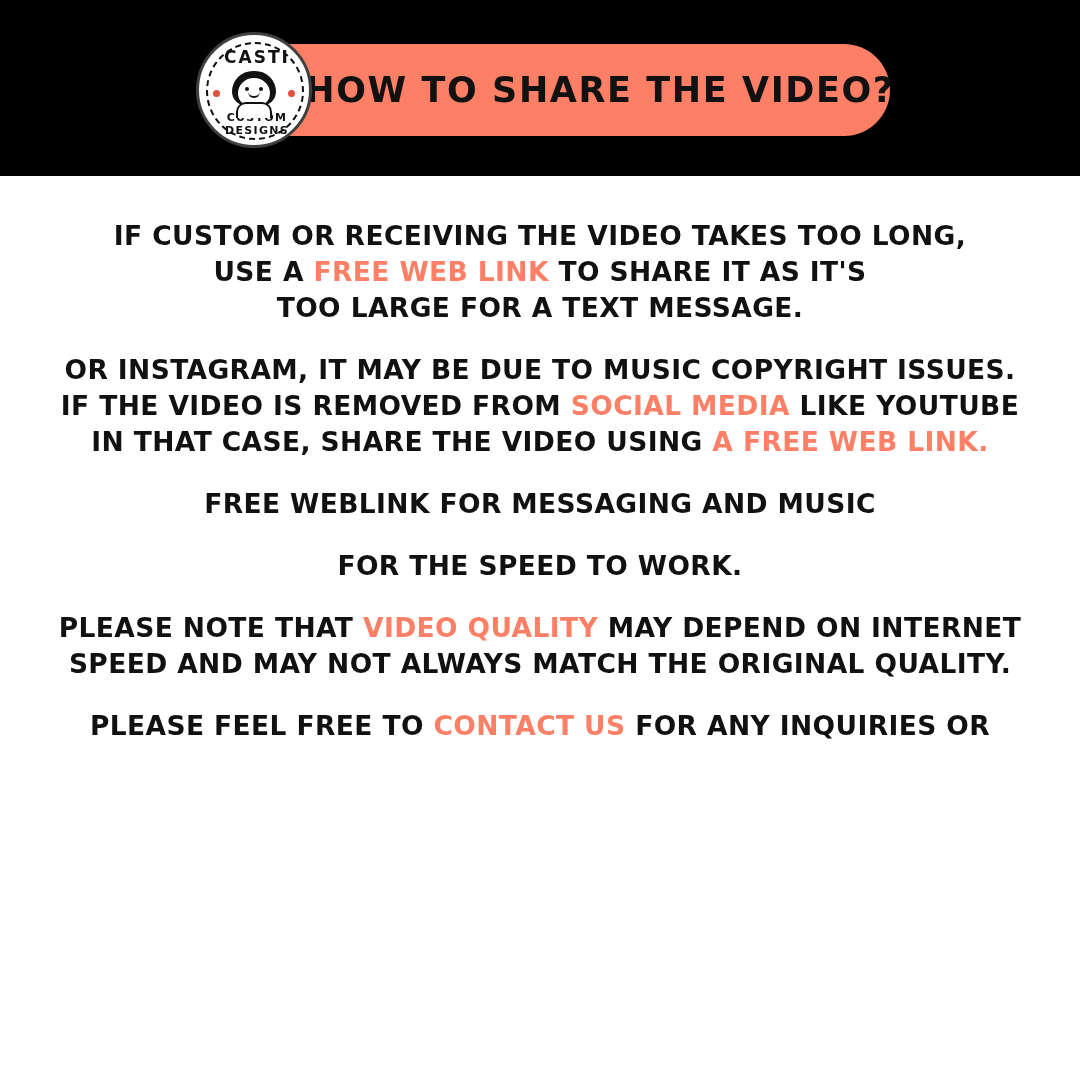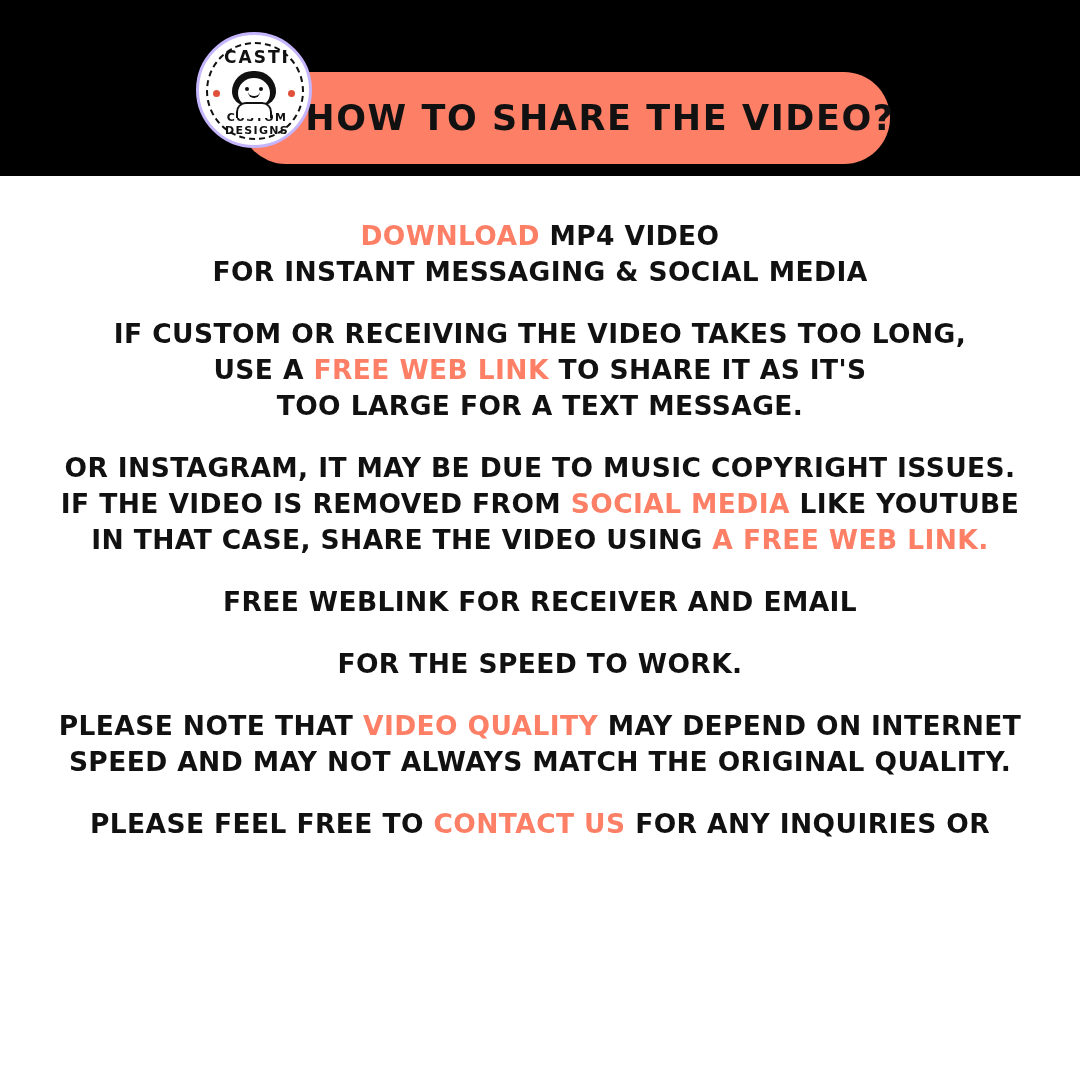--- a/index.html
+++ b/index.html
@@ -34,42 +34,41 @@
     left: 240px;
     top: 44px;
     width: 650px;
     height: 92px;
     background: #fc7f66;
     border-radius: 46px;
     display: flex;
     align-items: center;
     justify-content: center;
     padding-left: 70px;
-    margin-top: 28px;
   }
 
   .header-title {
     font-family: "DejaVu Sans", sans-serif;
     font-weight: bold;
     font-size: 35px;
     letter-spacing: 1.6px;
     color: #111111;
     white-space: nowrap;
   }
 
   
   .logo {
     position: absolute;
     left: 196px;
     top: 32px;
     width: 116px;
     height: 116px;
     border-radius: 50%;
     background: #ffffff;
-    border: 3px solid #c4b5fd;
+    border: 3px solid #404040;
   }
   .logo-inner {
     position: absolute;
     left: 7px;
     top: 7px;
     width: 98px;
     height: 98px;
     border-radius: 50%;
     border: 2px dashed #111111;
   }
@@ -214,35 +213,31 @@
         <div class="logo-eye r"></div>
         <div class="logo-smile"></div>
         <div class="logo-body"></div>
       </div>
     </div>
 
   </div>
 
   <div class="content" id="content">
       <div class="block">
-        <div class="line"><span class="hl">DOWNLOAD </span><span>MP4 VIDEO</span></div>
-        <div class="line"><span>FOR INSTANT MESSAGING &amp; SOCIAL MEDIA</span></div>
-      </div>
-      <div class="block">
         <div class="line"><span>IF CUSTOM OR RECEIVING THE VIDEO TAKES TOO LONG,</span></div>
         <div class="line"><span>USE A </span><span class="hl">FREE WEB LINK</span><span> TO SHARE IT AS IT'S</span></div>
         <div class="line"><span>TOO LARGE FOR A TEXT MESSAGE.</span></div>
       </div>
       <div class="block">
         <div class="line"><span>OR INSTAGRAM, IT MAY BE DUE TO MUSIC COPYRIGHT ISSUES.</span></div>
         <div class="line"><span>IF THE VIDEO IS REMOVED FROM </span><span class="hl">SOCIAL MEDIA</span><span> LIKE YOUTUBE</span></div>
         <div class="line"><span>IN THAT CASE, SHARE THE VIDEO USING </span><span class="hl">A FREE WEB LINK.</span></div>
       </div>
       <div class="block">
-        <div class="line"><span>FREE WEBLINK FOR RECEIVER AND EMAIL</span></div>
+        <div class="line"><span>FREE WEBLINK FOR MESSAGING AND MUSIC</span></div>
       </div>
       <div class="block">
         <div class="line"><span>FOR THE SPEED TO WORK.</span></div>
       </div>
       <div class="block">
         <div class="line"><span>PLEASE NOTE THAT </span><span class="hl">VIDEO QUALITY</span><span> MAY DEPEND ON INTERNET</span></div>
         <div class="line"><span>SPEED AND MAY NOT ALWAYS MATCH THE ORIGINAL QUALITY.</span></div>
       </div>
       <div class="block">
         <div class="line"><span>PLEASE FEEL FREE TO </span><span class="hl">CONTACT US</span><span> FOR ANY INQUIRIES OR</span></div>

